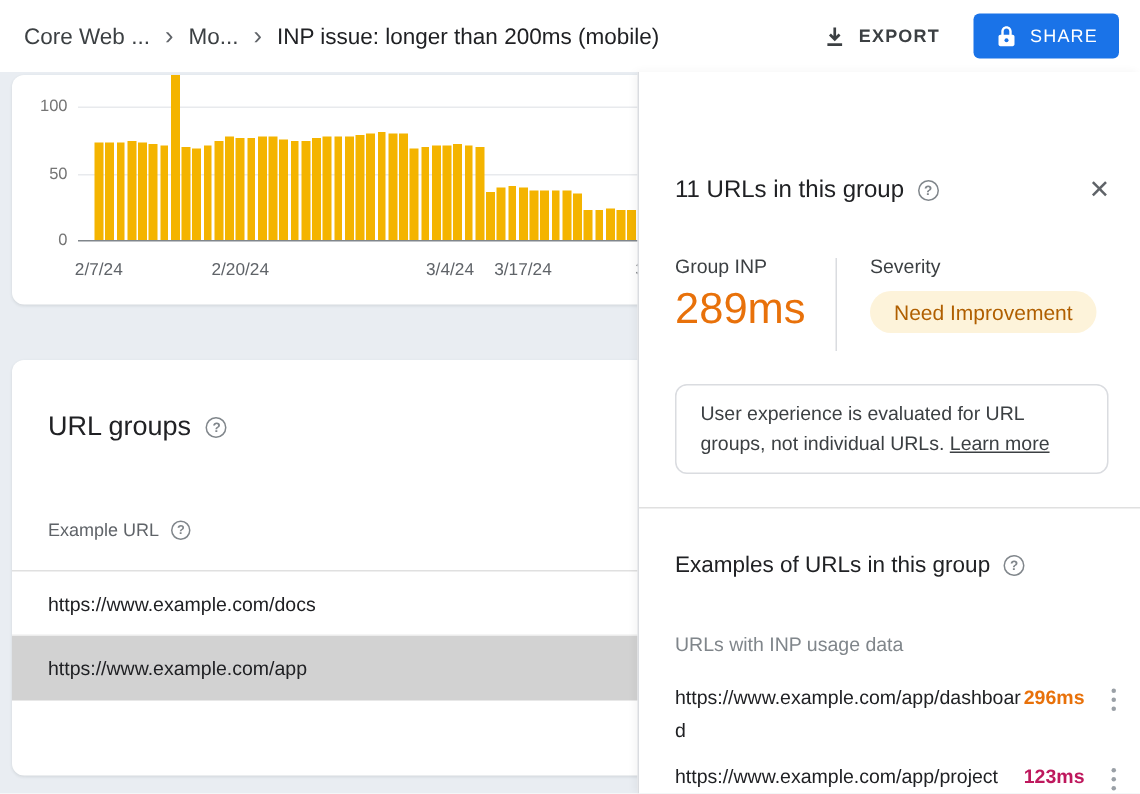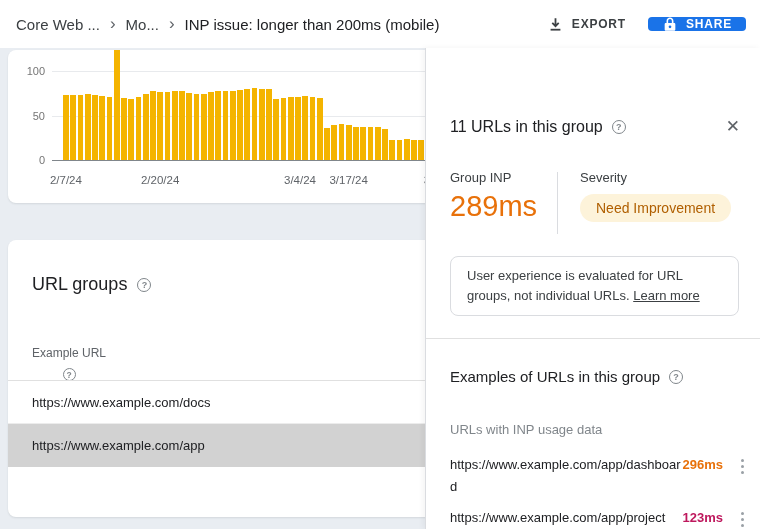--- a/index.html
+++ b/index.html
@@ -8,37 +8,37 @@
   .page { position:relative; width:760px; height:529px; }
 
   
   .header { position:absolute; top:0; left:0; width:760px; height:48px; background:#fff; display:flex; align-items:center; z-index:5; }
   .breadcrumb { display:flex; align-items:flex-end; margin-left:16px; font-size:15px; color:#3c4043; flex:1; min-width:0; white-space:nowrap; }
   .crumb { cursor:pointer; }
   .crumb-sep { color:#5f6368; font-size:17px; margin:0 10px; line-height:1; transform:translateY(-1px); }
   .crumb-current { color:#202124; }
   .header-actions { display:flex; align-items:center; margin-right:14px; gap:18px; }
   .export-btn { display:flex; align-items:center; gap:8px; font-size:12px; font-weight:bold; letter-spacing:0.8px; color:#3c4043; cursor:pointer; padding:6px 4px; }
-  .share-btn { display:flex; align-items:center; gap:8px; background:#1a73e8; color:#fff; font-size:12px; font-weight:bold; letter-spacing:0.8px; border:none; border-radius:4px; height:14px; padding:0 14px; cursor:pointer; }
+  .share-btn { display:flex; align-items:center; gap:8px; background:#1a73e8; color:#fff; font-size:12px; font-weight:normal; letter-spacing:0.8px; border:none; border-radius:4px; height:30px; padding:0 14px; cursor:pointer; }
 
   
   .card { position:absolute; left:8px; background:#fff; border-radius:8px; box-shadow:0 1px 2px rgba(60,64,67,.12); overflow:hidden; }
   .chart-card { top:50px; width:744px; height:153px; }
   .groups-card { top:240px; width:744px; height:277px; }
 
   
   .gridline { position:absolute; left:44px; right:0; height:1px; background:#e8eaed; }
   .axisline { position:absolute; left:44px; right:0; height:1px; background:#80868b; top:110px; }
   .ytick { position:absolute; left:0; width:37px; text-align:right; font-size:11px; color:#757575; }
   .bar { position:absolute; bottom:43px; width:6px; background:#f4b400; }
   .xtick { position:absolute; top:124px; transform:translateX(-50%); font-size:11.5px; color:#5f6368; white-space:nowrap; }
 
   
   .groups-title { position:absolute; top:34px; left:24px; font-size:18px; color:#202124; display:flex; align-items:center; gap:10px; }
-  .col-header { position:absolute; top:106px; left:24px; font-size:12px; color:#5f6368; display:flex; align-items:center; gap:8px;flex-direction:column; }
+  .col-header { position:absolute; top:106px; left:24px; font-size:12px; color:#5f6368; display:flex; align-items:center; gap:8px; }
   .groups-divider { position:absolute; top:140px; left:0; right:0; height:1px; background:#e0e0e0; }
   .g-row { position:absolute; left:0; right:0; height:43px; display:flex; align-items:center; padding-left:24px; font-size:13px; color:#202124; cursor:pointer; }
   .g-row-1 { top:141px; border-bottom:1px solid #ececec; }
   .g-row-2 { top:184px; background:#d2d2d2; }
 
   
   .help { display:inline-flex; width:14px; height:14px; border:1.4px solid #80868b; border-radius:50%; color:#80868b; font-size:9px; font-weight:bold; align-items:center; justify-content:center; flex:none; cursor:pointer; }
   .help.small { width:13px; height:13px; font-size:8.5px; }
 
   

